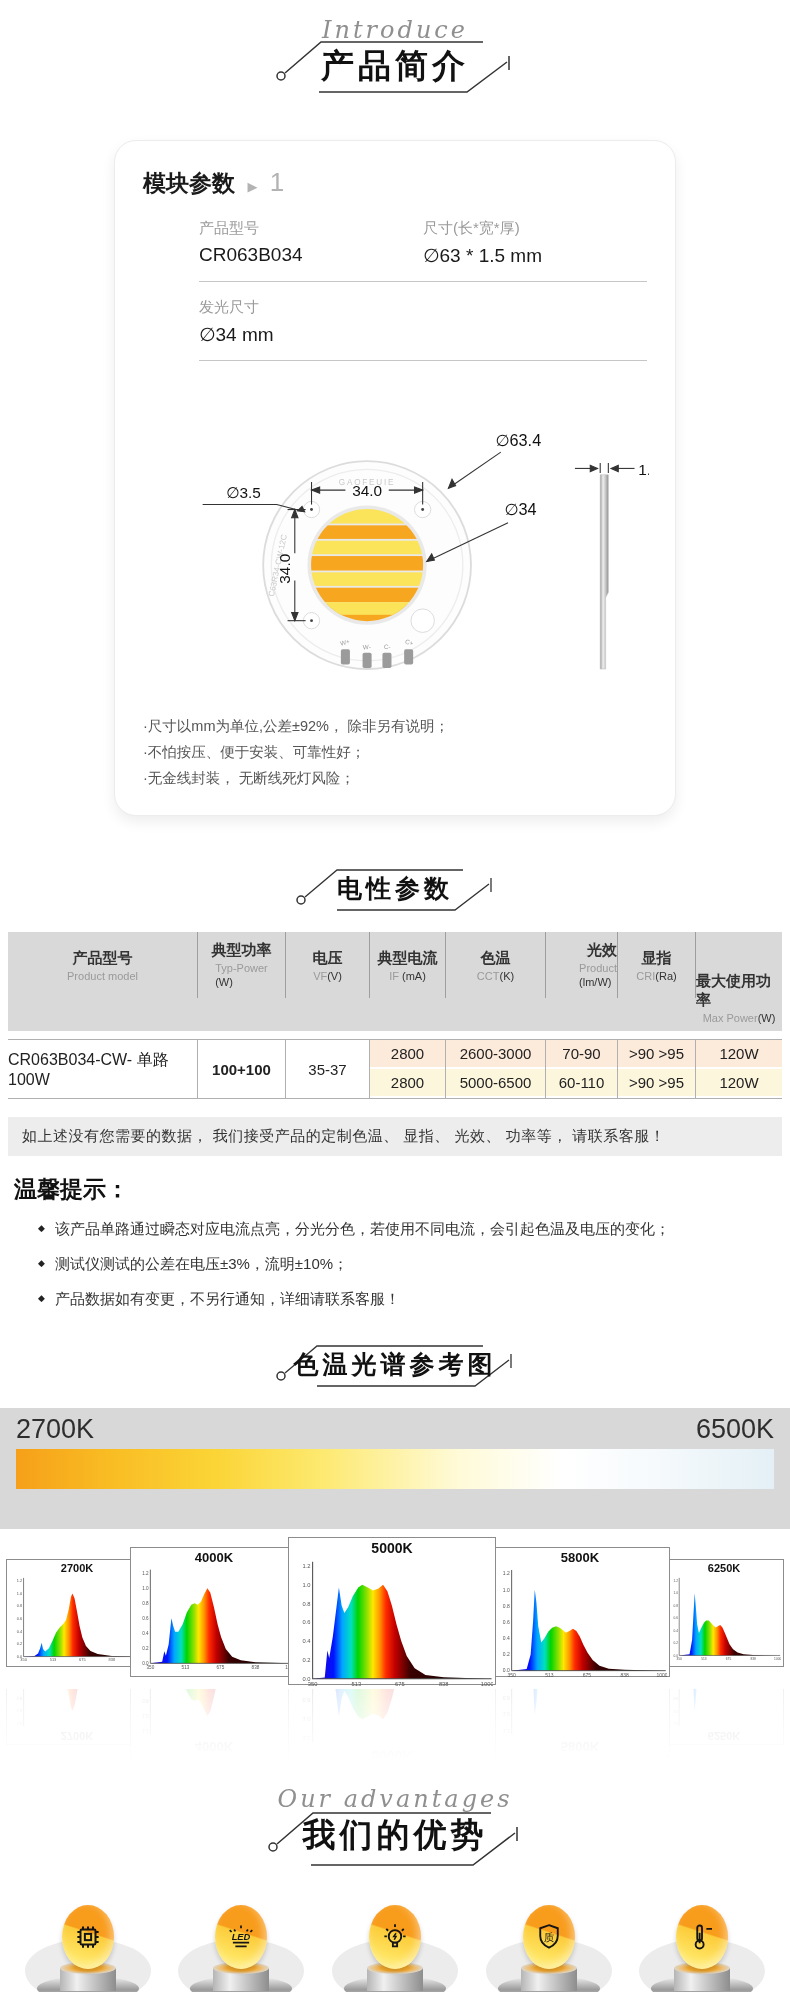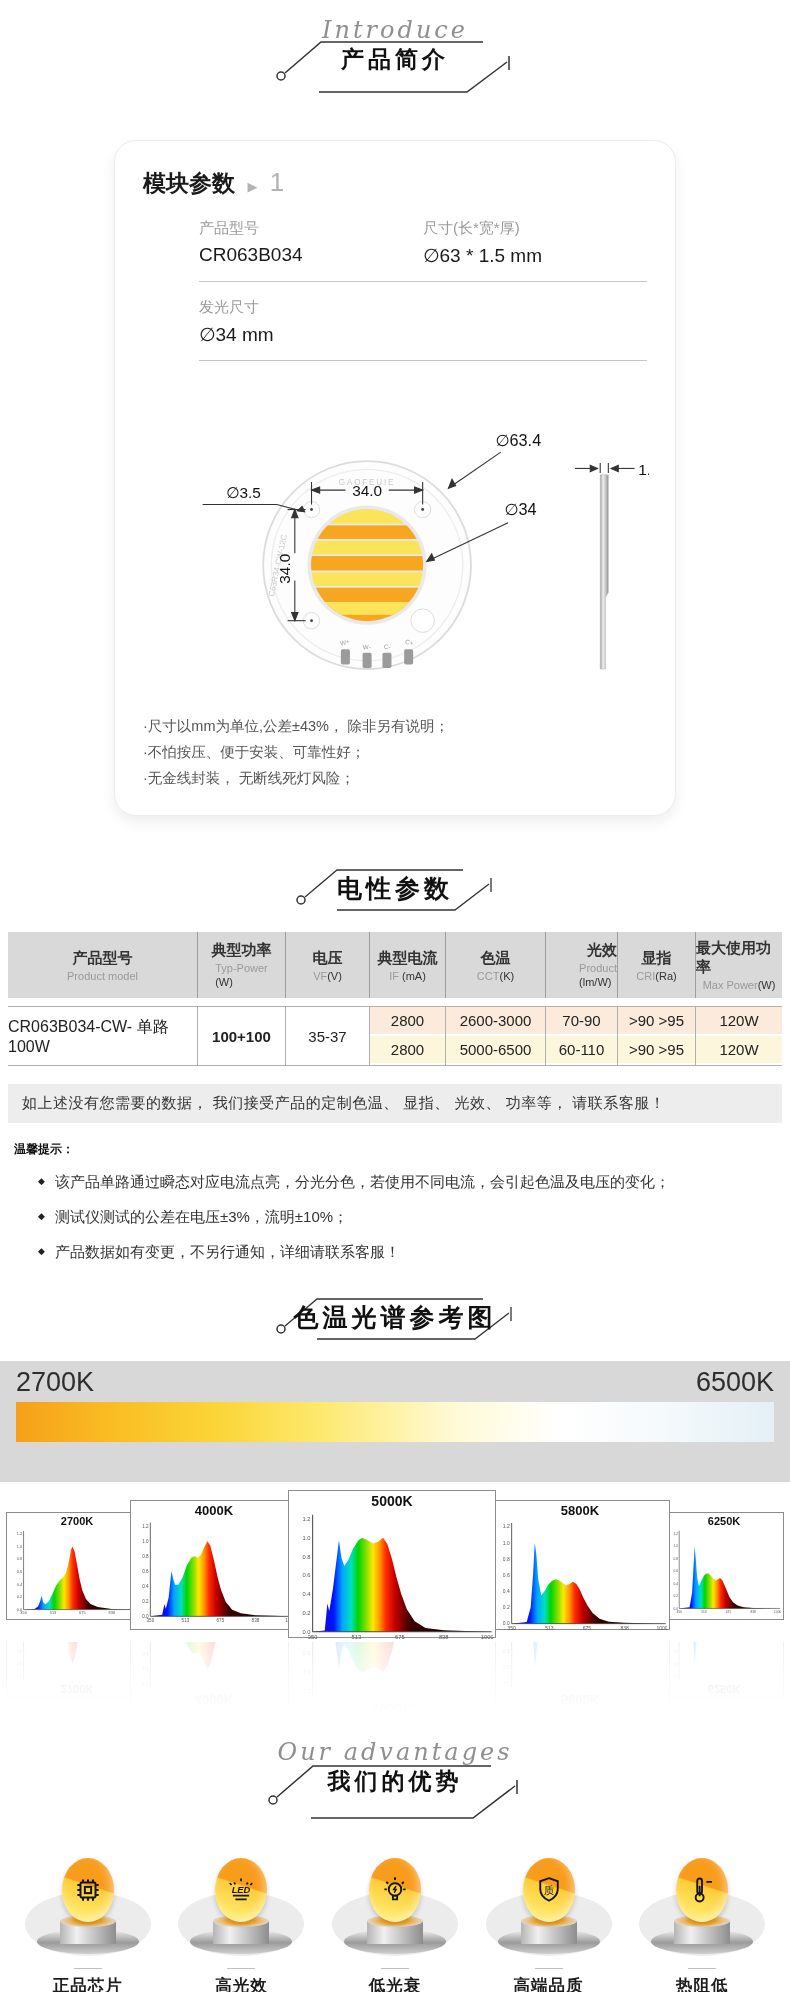--- a/index.html
+++ b/index.html
@@ -3,21 +3,21 @@
 <meta charset="utf-8">
 <style>
   html,body{margin:0;padding:0;background:#fff;}
   body{width:790px;font-family:"Liberation Sans","DejaVu Sans",sans-serif;color:#222;}
   .page{width:790px;min-height:1992px;overflow:hidden;position:relative;}
 
   
   .fancy{position:relative;width:360px;margin:0 auto;text-align:center;}
   .fancy .deco{position:absolute;left:0;top:0;width:100%;height:100%;}
   .fancy .script{font-family:"DejaVu Serif","Liberation Serif",serif;font-style:italic;color:#8f8f8f;font-size:24px;letter-spacing:3px;position:relative;z-index:2;}
-  .fancy .big{font-size:23px;font-weight:bold;color:#111;letter-spacing:4px;position:relative;z-index:2;}
+  .fancy .big{font-size:33px;font-weight:bold;color:#111;letter-spacing:4px;position:relative;z-index:2;}
   .fancy.small-head{width:300px;}
   .fancy.small-head .big{font-size:25px;}
 
   
   .card{width:562px;margin:42px auto 0;background:#fff;border:1px solid #ececec;border-radius:22px;box-shadow:0 6px 14px rgba(0,0,0,.07);padding:26px 28px 24px;box-sizing:border-box;}
   .card-title{font-size:23px;font-weight:bold;color:#1a1a1a;}
   .card-title .mark{color:#b3b3b3;font-size:13px;margin:0 6px;}
   .card-title .idx{color:#b3b3b3;font-size:26px;font-weight:normal;}
   .specs{margin:20px 0 0 56px;}
   .spec-row{display:flex;}
@@ -25,37 +25,37 @@
   .spec-label{font-size:15px;color:#9a9a9a;}
   .spec-value{font-size:19px;color:#1a1a1a;margin-top:6px;}
   .spec-div{border-bottom:1px solid #c6c6c6;margin:14px 0 16px;}
   .diagram-wrap{margin-top:6px;}
   .notes{margin-top:10px;font-size:14.5px;color:#555;line-height:1.8;}
 
   
   .elec-table{width:774px;margin:16px auto 0;font-size:15px;}
   .thead{display:flex;background:#d9d9d9;}
   .th{display:flex;flex-direction:column;justify-content:center;align-items:center;height:66px;border-right:1px solid #9e9e9e;box-sizing:border-box;}
-  .th:last-child{border-right:none;}
+  .th:last-child{border-right:none;margin-top:33px;}
   .th .cn{font-weight:bold;color:#333;font-size:15px;}
   .th .sub{font-size:11px;color:#9a9a9a;margin-top:2px;}
   .th .sub .unit{color:#333;}
   .th.stack .sub{display:flex;flex-direction:column;line-height:1.25;}
   .tbody{display:flex;margin-top:8px;border-top:1px solid #b0b0b0;border-bottom:1px solid #b0b0b0;}
   .td{display:flex;align-items:center;justify-content:center;height:58px;border-right:1px solid #b0b0b0;box-sizing:border-box;color:#222;}
   .col-stack{display:flex;flex-direction:column;border-right:1px solid #b0b0b0;box-sizing:border-box;}
   .col-stack:last-child,.td.lastcol{border-right:none;}
   .subcell{height:27px;display:flex;align-items:center;justify-content:center;}
   .subcell.warm{background:#fceadb;}
   .subcell.cool{background:#fcf6dd;margin-top:2px;height:27px;}
   .bold{font-weight:bold;}
 
   .banner{width:774px;margin:18px auto 0;background:#ededed;color:#333;font-size:15px;padding:10px 14px;box-sizing:border-box;letter-spacing:.5px;}
   .tips{width:762px;margin:18px auto 0;}
-  .tips-title{font-size:12px;font-weight:bold;color:#111;}
+  .tips-title{font-size:23px;font-weight:bold;color:#111;}
   .tip{display:flex;margin-top:13px;font-size:15px;color:#333;line-height:1.45;}
   .tip .bullet{color:#222;font-size:9px;margin:4px 10px 0 24px;}
 
   
   .band{background:#d8d8d8;margin-top:16px;padding:6px 16px 40px;}
   .band-labels{display:flex;justify-content:space-between;font-size:27px;color:#2e2e2e;}
   .grad-bar{height:40px;margin-top:4px;background:linear-gradient(90deg,#f6a019 0%,#f9bc23 12%,#fbd435 26%,#fde96e 40%,#fffad6 58%,#ffffff 72%,#f6fafc 84%,#e4f0f6 100%);}
   .charts-area{position:relative;height:152px;margin-top:8px;}
   .chart-card{position:absolute;background:#fff;border:1px solid #8c8c8c;box-sizing:border-box;padding:2px 2px 0;display:flex;flex-direction:column;}
   .chart-card .ct{text-align:center;font-weight:bold;color:#111;}
@@ -224,21 +224,21 @@
             <path d="M518 88 l8 -3.5 v7 z" fill="#333"></path>
             <path d="M506 93 V82"></path>
               <path d="M515 93 V82"></path>
           </g>
           <text x="548" y="95" font-size="17" fill="#111">1.5</text>
         </g>
       </svg>
     </div>
 
     <div class="notes">
-      <div>·尺寸以mm为单位,公差±43%， 除非另有说明；</div>
+      <div>·尺寸以mm为单位,公差±92%， 除非另有说明；</div>
       <div>·不怕按压、便于安装、可靠性好；</div>
       <div>·无金线封装， 无断线死灯风险；</div>
     </div>
   </div>
 
   <div class="fancy small-head" style="margin-top:44px;height:56px;">
     <svg class="deco" viewBox="0 0 300 56" preserveAspectRatio="none">
       <circle cx="56" cy="40" r="4" fill="none" stroke="#333" stroke-width="1.5"></circle>
       <path d="M60 37 L92 10 H218" stroke="#333" stroke-width="1.3" fill="none"></path>
       <path d="M92 50 H210 L244 24" stroke="#333" stroke-width="1.3" fill="none"></path>

